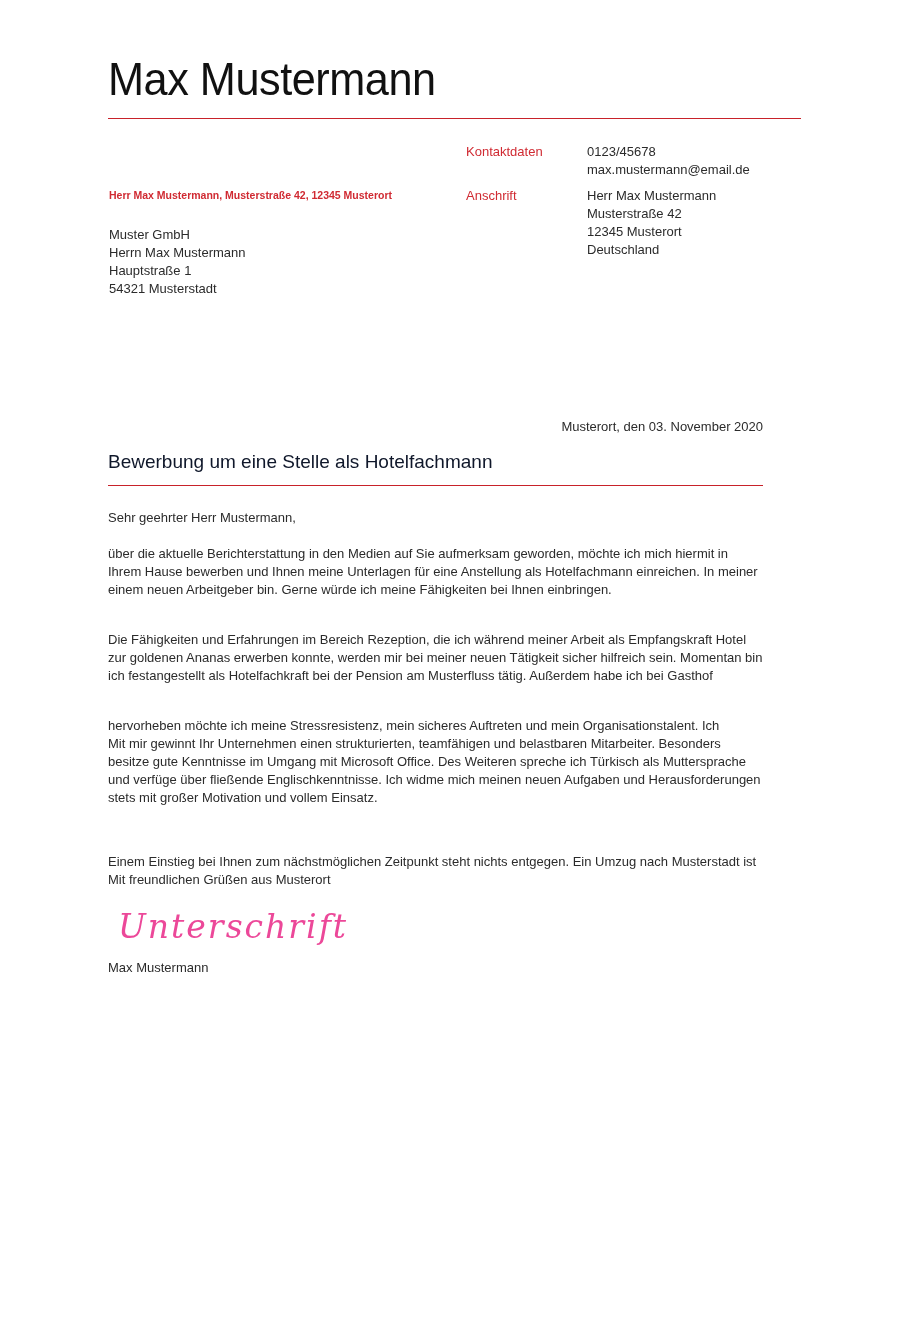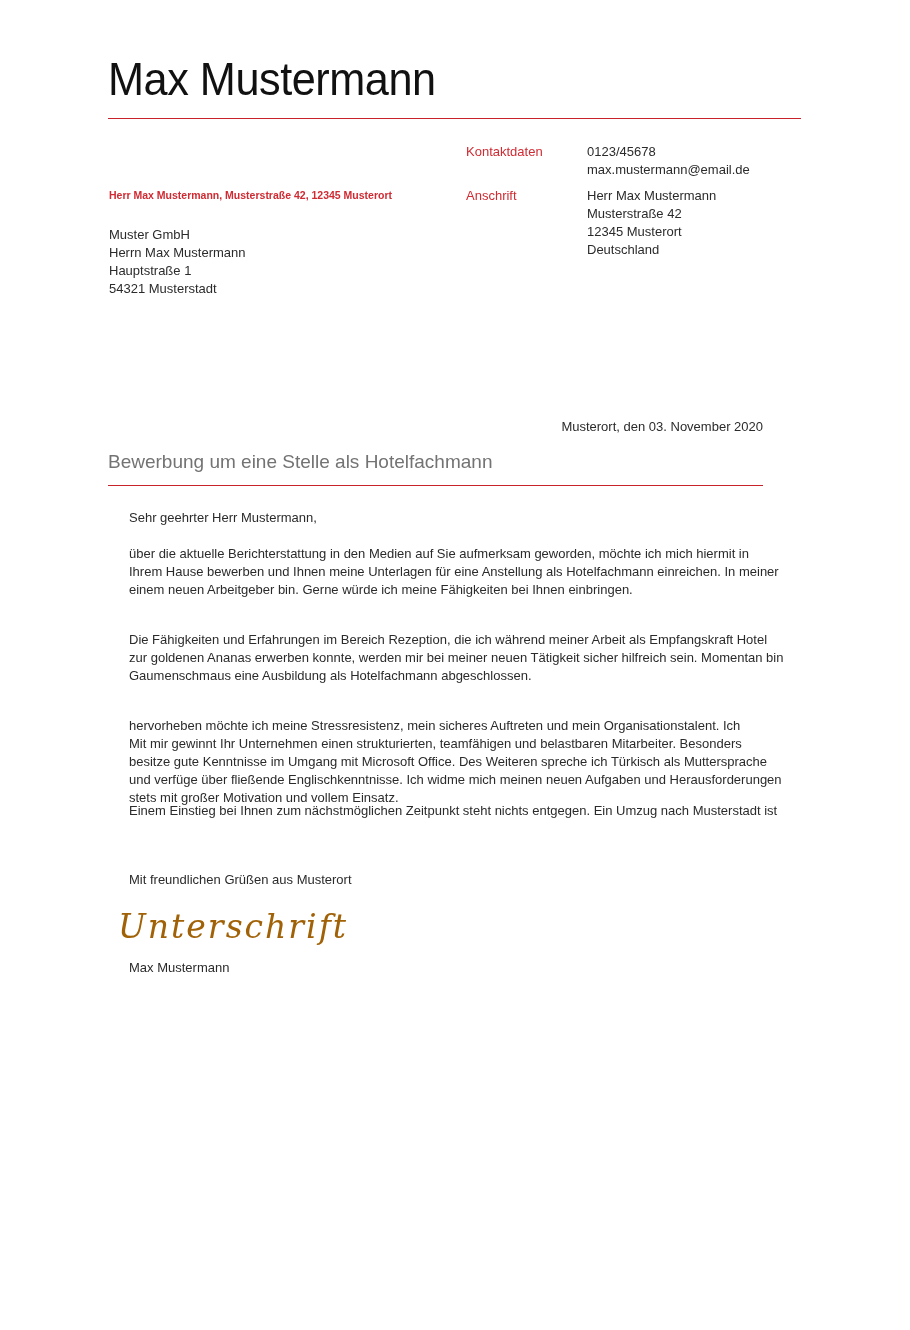--- a/index.html
+++ b/index.html
@@ -16,26 +16,26 @@
     }
     .rule { height: 1px; background: #c8222a; }
     .rule-top { left: 108px; top: 118px; width: 693px; }
     .rule-subject { left: 108px; top: 485px; width: 655px; }
     .label { color: #d02a32; font-size: 13px; line-height: 18px; white-space: nowrap; }
     .val { font-size: 13px; line-height: 18px; color: #2b2b2b; white-space: nowrap; }
     .sender-line { left: 109px; top: 188px; font-size: 10.5px; color: #d02a32; white-space: nowrap; line-height: 14px; font-weight: bold; }
     .recipient { left: 109px; top: 226px; font-size: 13px; line-height: 18px; color: #2b2b2b; }
     .recipient div { white-space: nowrap; }
     .date { top: 418px; right: 147px; font-size: 13px; line-height: 18px; white-space: nowrap; }
-    .subject { left: 108px; top: 450px; font-size: 19px; font-weight: 300; color: #737373; white-space: nowrap; line-height: 24px; }
+    .subject { left: 108px; top: 450px; font-size: 19px; font-weight: 300; color: #0f172a; white-space: nowrap; line-height: 24px; }
     .body-text { left: 108px; width: 660px; font-size: 13px; line-height: 18px; color: #2b2b2b; }
-    .body-text .ln { white-space: nowrap; display: block; margin-left: 21px; }
+    .body-text .ln { white-space: nowrap; display: block; }
     .signature {
       left: 118px; top: 905px; font-family: "DejaVu Serif", serif; font-style: italic;
-      font-size: 33px; color: #a16207; letter-spacing: 2px; white-space: nowrap; line-height: 44px;
+      font-size: 33px; color: #ec4899; letter-spacing: 2px; white-space: nowrap; line-height: 44px;
     }
   </style>
 </head>
 <body>
 
 <div class="abs name">Max Mustermann</div>
 <div class="abs rule rule-top"></div>
 
 <div class="abs label" style="left:466px; top:143px;text-align:right;">Kontaktdaten</div>
 <div class="abs val" style="left:587px; top:143px;">0123/45678</div>
@@ -69,32 +69,32 @@
 
 <div class="abs body-text" style="top:545px;">
   <span class="ln">über die aktuelle Berichterstattung in den Medien auf Sie aufmerksam geworden, möchte ich mich hiermit in</span>
   <span class="ln">Ihrem Hause bewerben und Ihnen meine Unterlagen für eine Anstellung als Hotelfachmann einreichen. In meiner</span>
   <span class="ln">einem neuen Arbeitgeber bin. Gerne würde ich meine Fähigkeiten bei Ihnen einbringen.</span>
 </div>
 
 <div class="abs body-text" style="top:631px;">
   <span class="ln">Die Fähigkeiten und Erfahrungen im Bereich Rezeption, die ich während meiner Arbeit als Empfangskraft Hotel</span>
   <span class="ln">zur goldenen Ananas erwerben konnte, werden mir bei meiner neuen Tätigkeit sicher hilfreich sein. Momentan bin</span>
-  <span class="ln">Gaumenschmaus eine Ausbildung als Hotelfachmann abgeschlossen.</span>
+  <span class="ln">ich festangestellt als Hotelfachkraft bei der Pension am Musterfluss tätig. Außerdem habe ich bei Gasthof</span>
 </div>
 
 <div class="abs body-text" style="top:717px;">
   <span class="ln">hervorheben möchte ich meine Stressresistenz, mein sicheres Auftreten und mein Organisationstalent. Ich</span>
   <span class="ln">Mit mir gewinnt Ihr Unternehmen einen strukturierten, teamfähigen und belastbaren Mitarbeiter. Besonders</span>
   <span class="ln">besitze gute Kenntnisse im Umgang mit Microsoft Office. Des Weiteren spreche ich Türkisch als Muttersprache</span>
   <span class="ln">und verfüge über fließende Englischkenntnisse. Ich widme mich meinen neuen Aufgaben und Herausforderungen</span>
   <span class="ln">stets mit großer Motivation und vollem Einsatz.</span>
 </div>
 
-<div class="abs body-text" style="top:802px;">
+<div class="abs body-text" style="top:853px;">
   <span class="ln">Einem Einstieg bei Ihnen zum nächstmöglichen Zeitpunkt steht nichts entgegen. Ein Umzug nach Musterstadt ist</span>
 </div>
 
 <div class="abs body-text" style="top:871px;">
   <span class="ln">Mit freundlichen Grüßen aus Musterort</span>
 </div>
 
 <div class="abs signature">Unterschrift</div>
 
 <div class="abs body-text" style="top:959px;">

